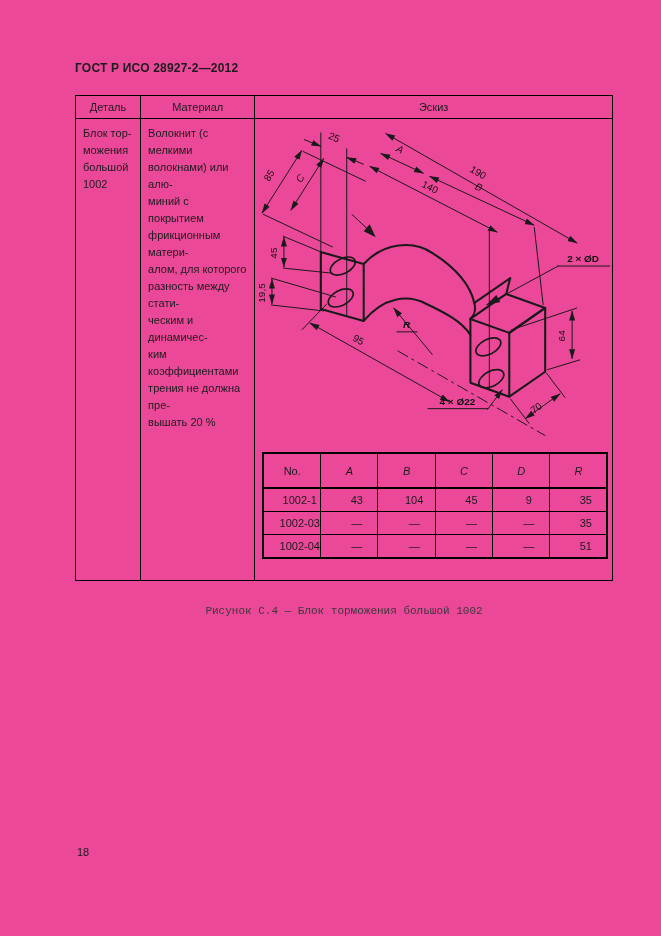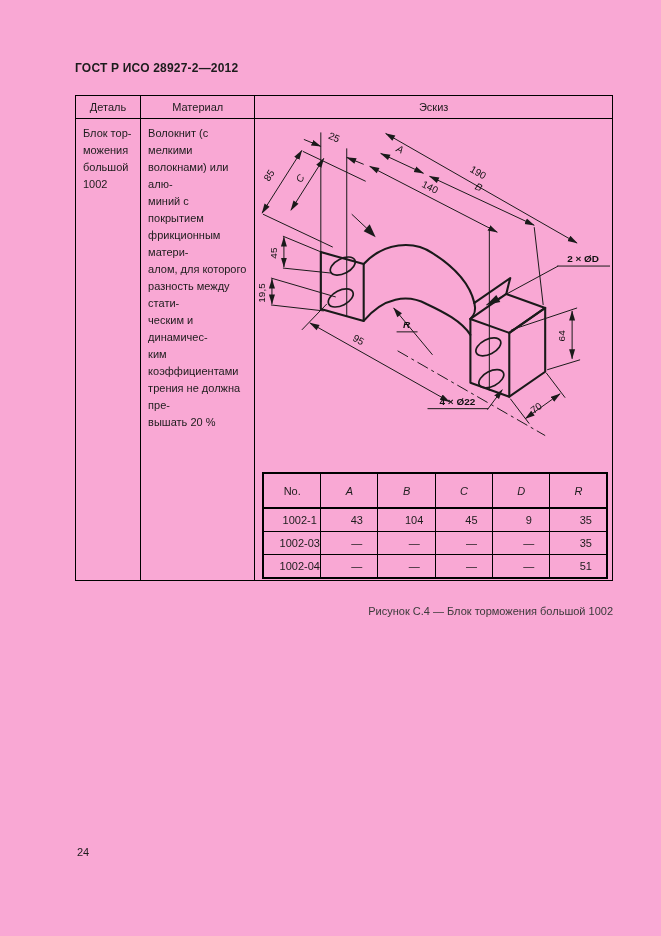--- a/index.html
+++ b/index.html
@@ -1,35 +1,35 @@
 <!DOCTYPE html>
 <html><head>
 <meta charset="utf-8">
 <style>
   html,body{margin:0;padding:0;background:#eaeaea;}
-  .page{position:relative;width:661px;height:936px;background:#f9a8d4;
+  .page{position:relative;width:661px;height:936px;background:#ec4899;
         font-family:"Liberation Sans",sans-serif;color:#1c1c1c;overflow:hidden;}
   .doc-header{position:absolute;left:75px;top:61px;font-size:12px;font-weight:bold;letter-spacing:.2px;}
   table{border-collapse:collapse;}
   .spec-table{position:absolute;left:75px;top:95px;width:538px;table-layout:fixed;border-radius:20px;}
   .spec-table td,.spec-table th{border:1px solid #000;font-size:11px;vertical-align:top;padding:0;}
   .spec-table th{height:22px;font-weight:normal;text-align:center;vertical-align:middle;}
   .col-detail{width:65px;}
   .col-material{width:114px;}
   .col-sketch{width:357px;}
   .cell-text{padding:6px 7px 0 7px;line-height:17px;white-space:pre-line;}
   .sketch-cell{position:relative;height:461px;padding:0 !important;}
   .sketch-svg{position:absolute;left:0;top:0;}
   .dim-table{position:absolute;left:7px;top:333px;width:346px;table-layout:fixed;
-             border:2px solid #000;font-size:10.5px;margin-top:20px;}
+             border:2px solid #000;font-size:10.5px;}
   .dim-table th,.dim-table td{border:1px solid #000;text-align:center;vertical-align:middle;}
   .dim-table th{height:33px;font-weight:normal;border-bottom:2px solid #000;}
   .dim-table td{height:22px;padding-left:15px;}
   .it{font-style:italic;}
-  .caption{position:absolute;left:75px;top:605px;width:538px;text-align:right;font-size:11px;color:#3a3a3a;}
+  .caption{position:absolute;left:75px;top:605px;width:538px;text-align:center;font-size:11px;color:#3a3a3a;font-family:Liberation Mono, monospace;}
   .page-number{position:absolute;left:77px;top:846px;font-size:11px;}
   
   .outline{fill:none;stroke:#1a1a1a;stroke-width:2.1;stroke-linejoin:round;stroke-linecap:round;}
   .hole{fill:none;stroke:#1a1a1a;stroke-width:1.7;}
   .thin{fill:none;stroke:#1a1a1a;stroke-width:1;}
   .dim{fill:none;stroke:#1a1a1a;stroke-width:1;}
   .cl{fill:none;stroke:#1a1a1a;stroke-width:1;stroke-dasharray:12 4 3 4;}
   .lbl{font-family:"Liberation Sans",sans-serif;font-size:10px;fill:#111;text-anchor:middle;}
   .lbl-b{font-weight:600;}
   .arr{fill:#1a1a1a;}
@@ -206,15 +206,15 @@
               </tr>
             </tbody>
           </table>
 
         </td>
       </tr>
     </tbody>
   </table>
 
   <div class="caption">Рисунок С.4 — Блок торможения большой 1002</div>
-  <div class="page-number">24</div>
+  <div class="page-number">18</div>
 
 </div>
 
 </body></html>

